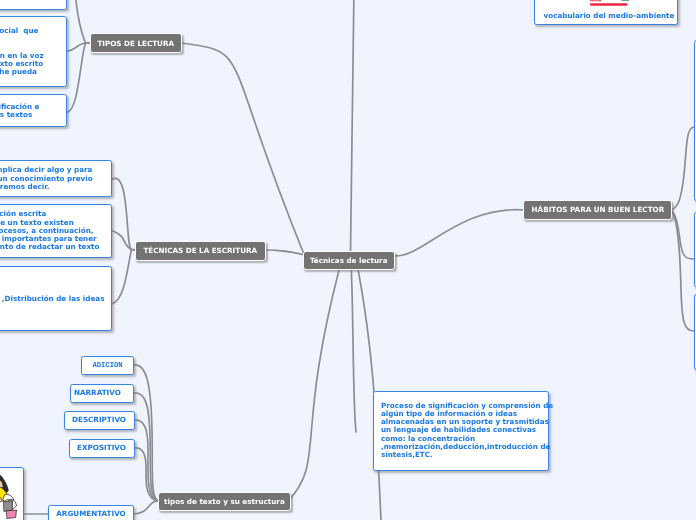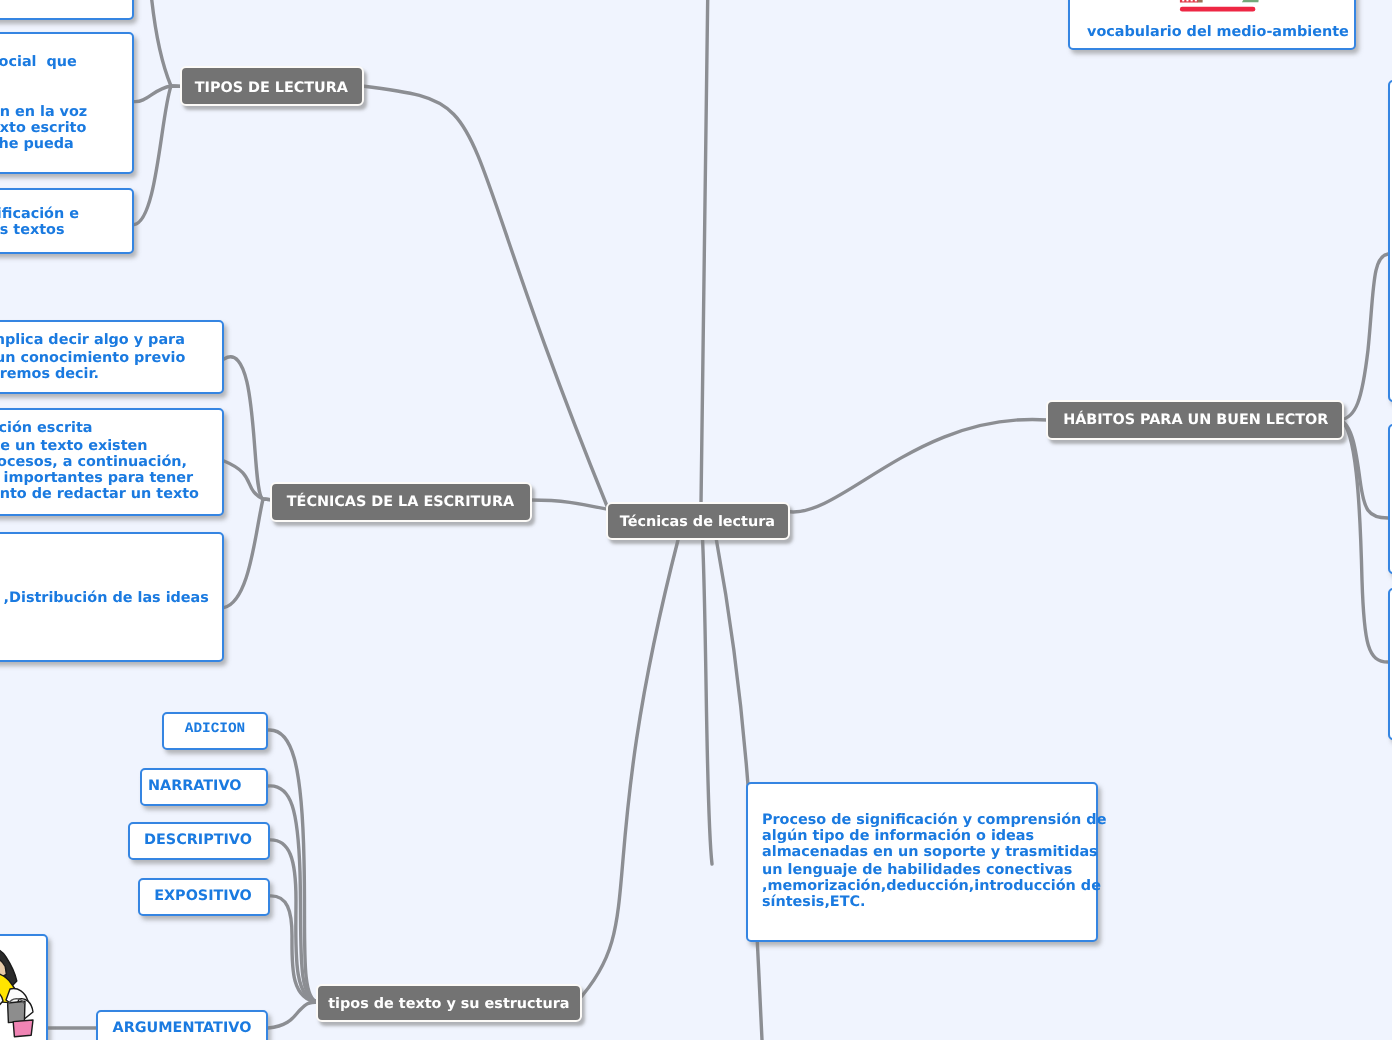--- a/index.html
+++ b/index.html
@@ -183,18 +183,19 @@
   <div class="node wbox" style="left:693.5px;top:40.4px;width:120px;height:161px;"></div>
   <div class="node wbox" style="left:693.5px;top:212px;width:120px;height:75px;"></div>
   <div class="node wbox" style="left:693.5px;top:294.3px;width:120px;height:75.7px;"></div>
 
   <div class="node wbox mid" style="left:357px;top:390.5px;width:176px;height:80px;margin-left:16px;">
     <div class="txt">
         <div>Proceso&nbsp;de&nbsp;significación&nbsp;y&nbsp;comprensión&nbsp;de</div>
         <div>algún&nbsp;tipo&nbsp;de&nbsp;información&nbsp;o&nbsp;ideas</div>
         <div>almacenadas&nbsp;en&nbsp;un&nbsp;soporte&nbsp;y&nbsp;trasmitidas</div>
         <div>un&nbsp;lenguaje&nbsp;de&nbsp;habilidades&nbsp;conectivas</div>
+        <div>como:&nbsp;la&nbsp;concentración</div>
         <div>,memorización,deducción,introducción&nbsp;de</div>
         <div>síntesis,ETC.</div>
       </div>
   </div>
 
 </div>
 
 </body></html>

